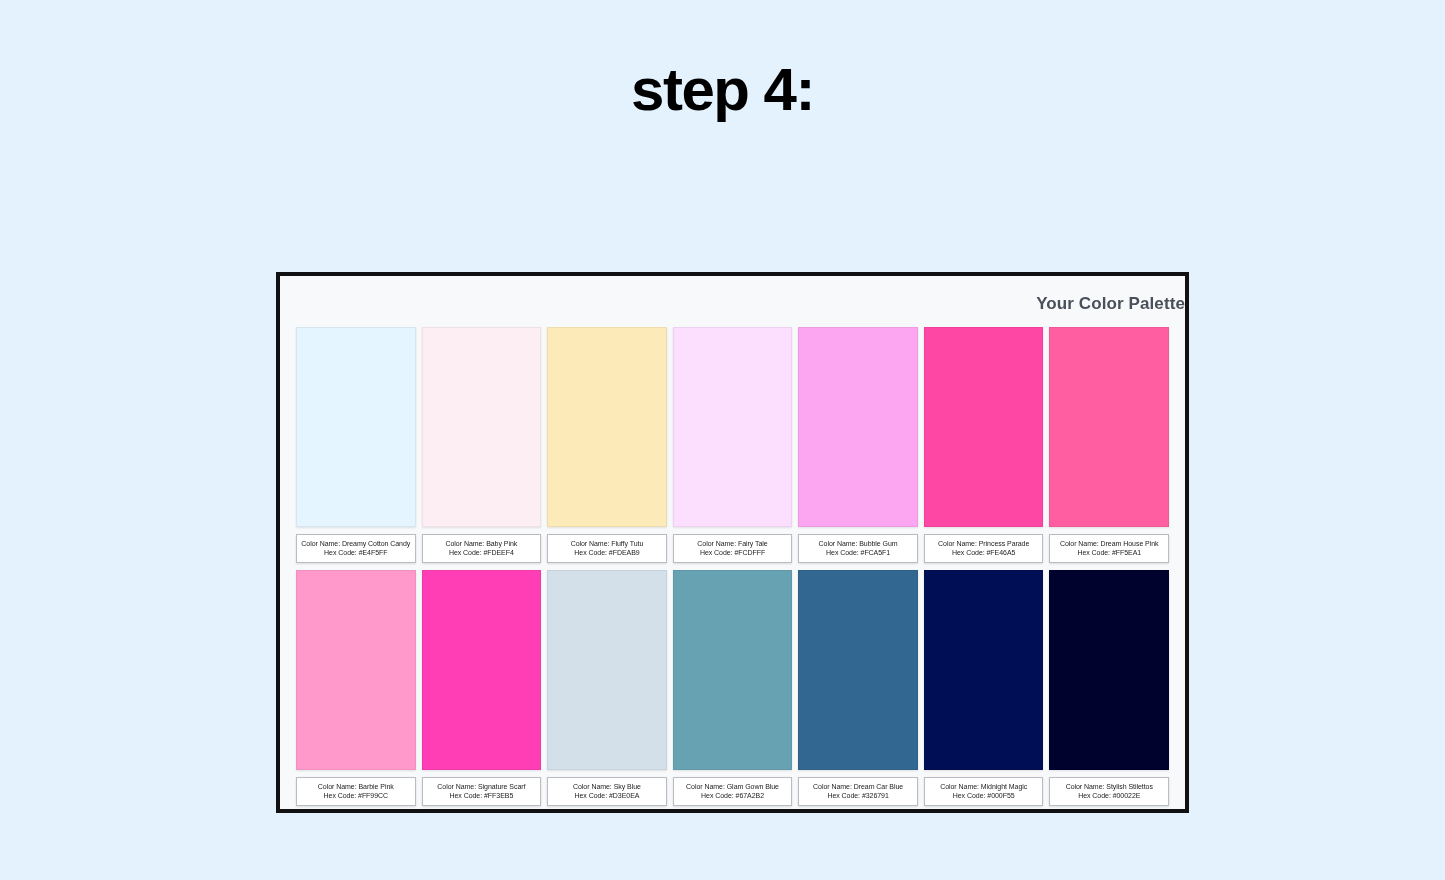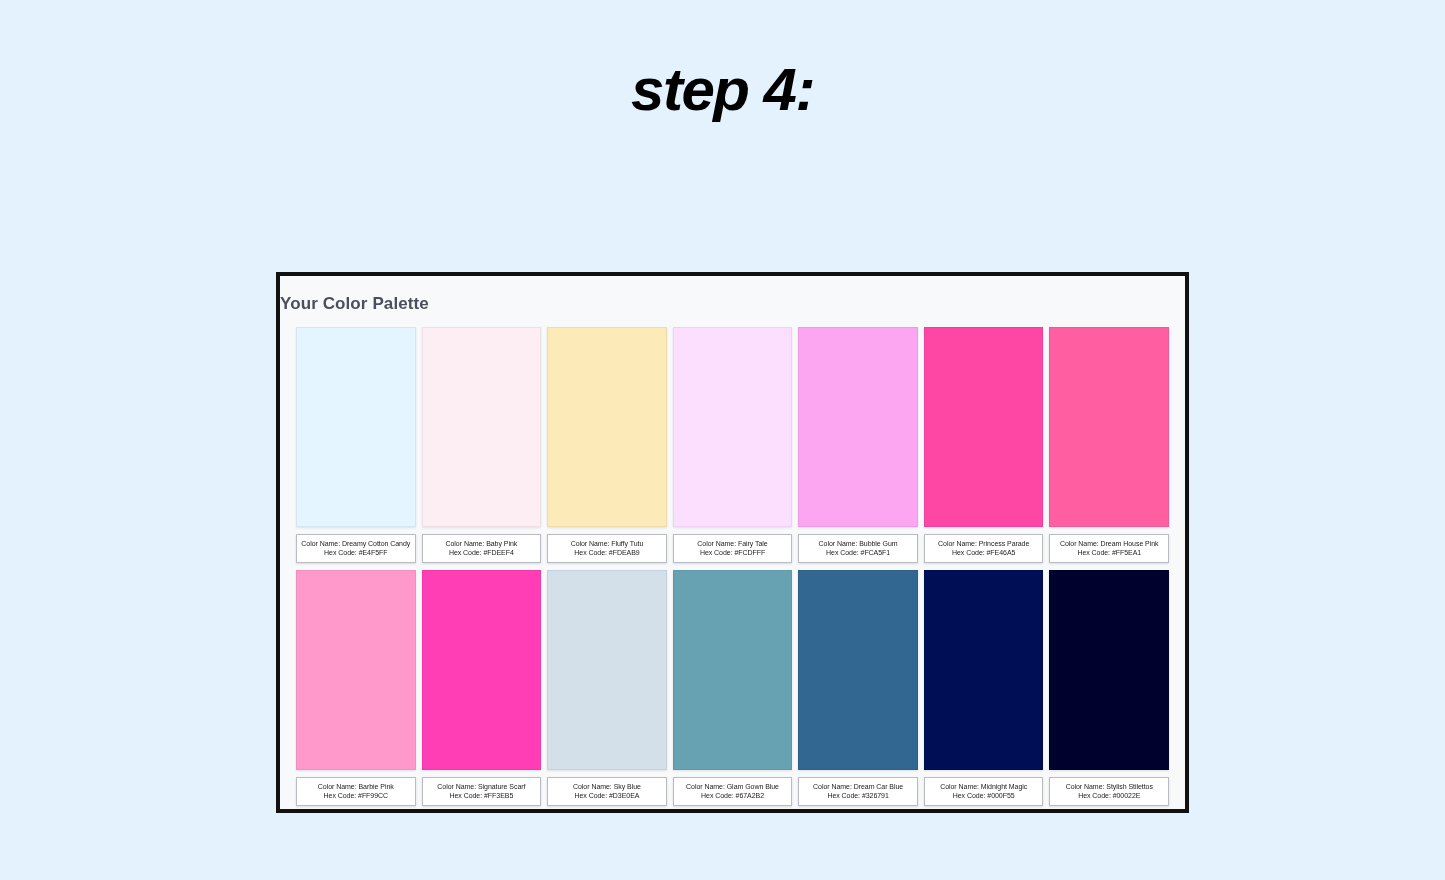--- a/index.html
+++ b/index.html
@@ -25,42 +25,41 @@
     color: #000000;
     font-family: "Liberation Sans", sans-serif;
     font-weight: 700;
     font-size: 60px;
     line-height: 68px;
     letter-spacing: -1.5px;
   }
   #heading .line {
     display: block;
     white-space: nowrap;
-    font-style: italic;
   }
   #heading .line2 {
     font-size: 60px;
   }
 
   
   #palette-card {
     position: absolute;
     left: 276px;
     top: 272px;
     width: 913px;
     height: 541px;
     box-sizing: border-box;
     background: #f8f9fa;
     border: 4px solid #111111;
   }
 
   #palette-card-title {
     margin: 0;
     padding-top: 18px;
-    text-align: left;
+    text-align: right;
     font-family: "Liberation Sans", sans-serif;
     font-weight: 700;
     font-size: 17px;
     color: #4a4f5c;
     letter-spacing: 0.1px;
   }
 
   #palette-grid {
     position: absolute;
     left: 16px;

